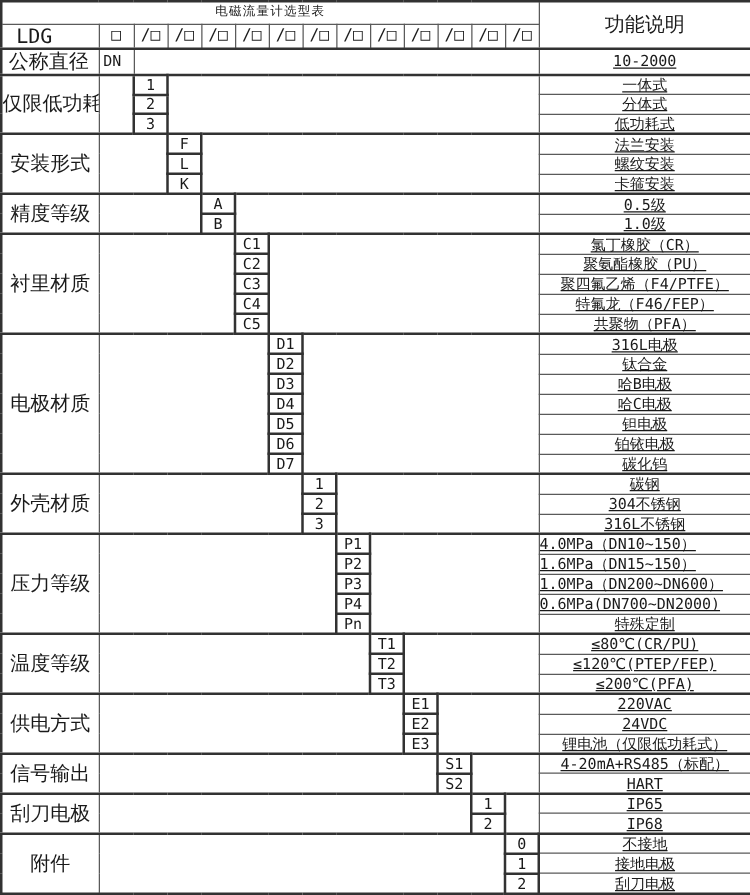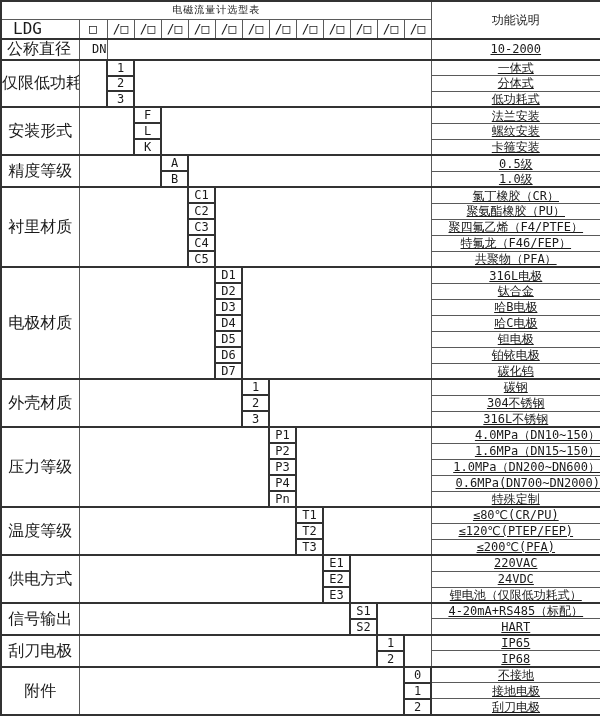--- a/index.html
+++ b/index.html
@@ -8,25 +8,25 @@
   table.sel{width:600px;height:716px;border-collapse:collapse;table-layout:fixed;
             border:2px solid #323232;font-size:12px;}
   td{border:1px solid #5a5a5a;padding:0;overflow:hidden;white-space:nowrap;
      text-align:center;vertical-align:middle;line-height:1;}
   tr.gs td{border-top:2px solid #323232;}
   td.title{font-size:10px;letter-spacing:1px;font-family:Liberation Serif, serif;}
   td.lbl{font-size:16px;}
   td.lbl-left{text-align:left;padding-left:5px;}
   td.lbl-ldg{text-align:left;padding-left:11px;}
   td.code{border:2px solid #323232;}
-  td.code-dn{text-align:right;padding-left:3px;}
+  td.code-dn{text-align:left;padding-left:3px;}
   td.box{font-size:13px;}
   td.desc{font-size:12px;text-decoration:underline;}
-  td.desc-left{text-align:right;padding-left:10px;}
-  td.desc-hdr{font-size:12px;margin-top:10px;}
+  td.desc-left{text-align:left;padding-left:0;}
+  td.desc-hdr{font-size:16px;margin-top:10px;}
 </style>
 </head>
 <body>
 
 <table class="sel">
   <colgroup>
     <col style="width:78px">
       <col style="width:28px">
     <col style="width:27px">
       <col style="width:27px">

